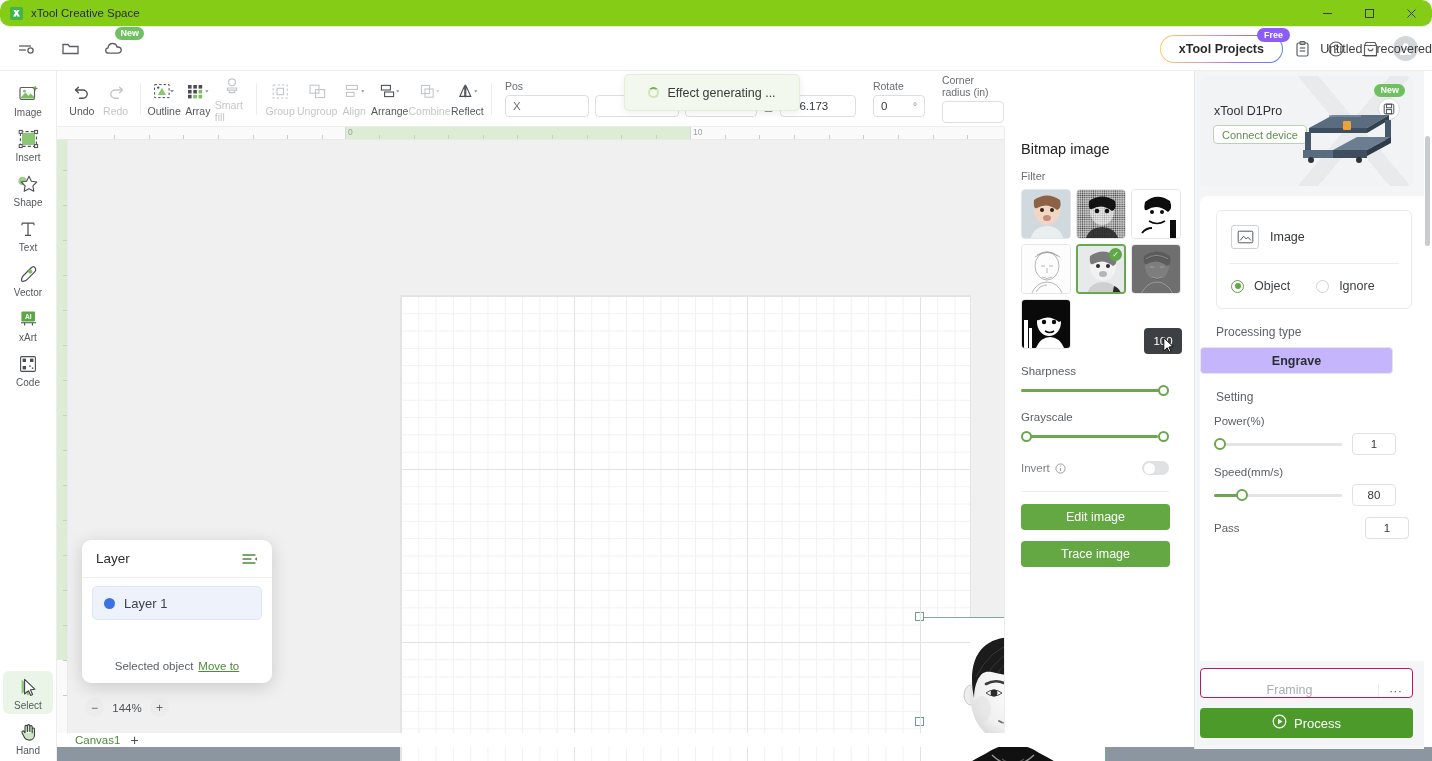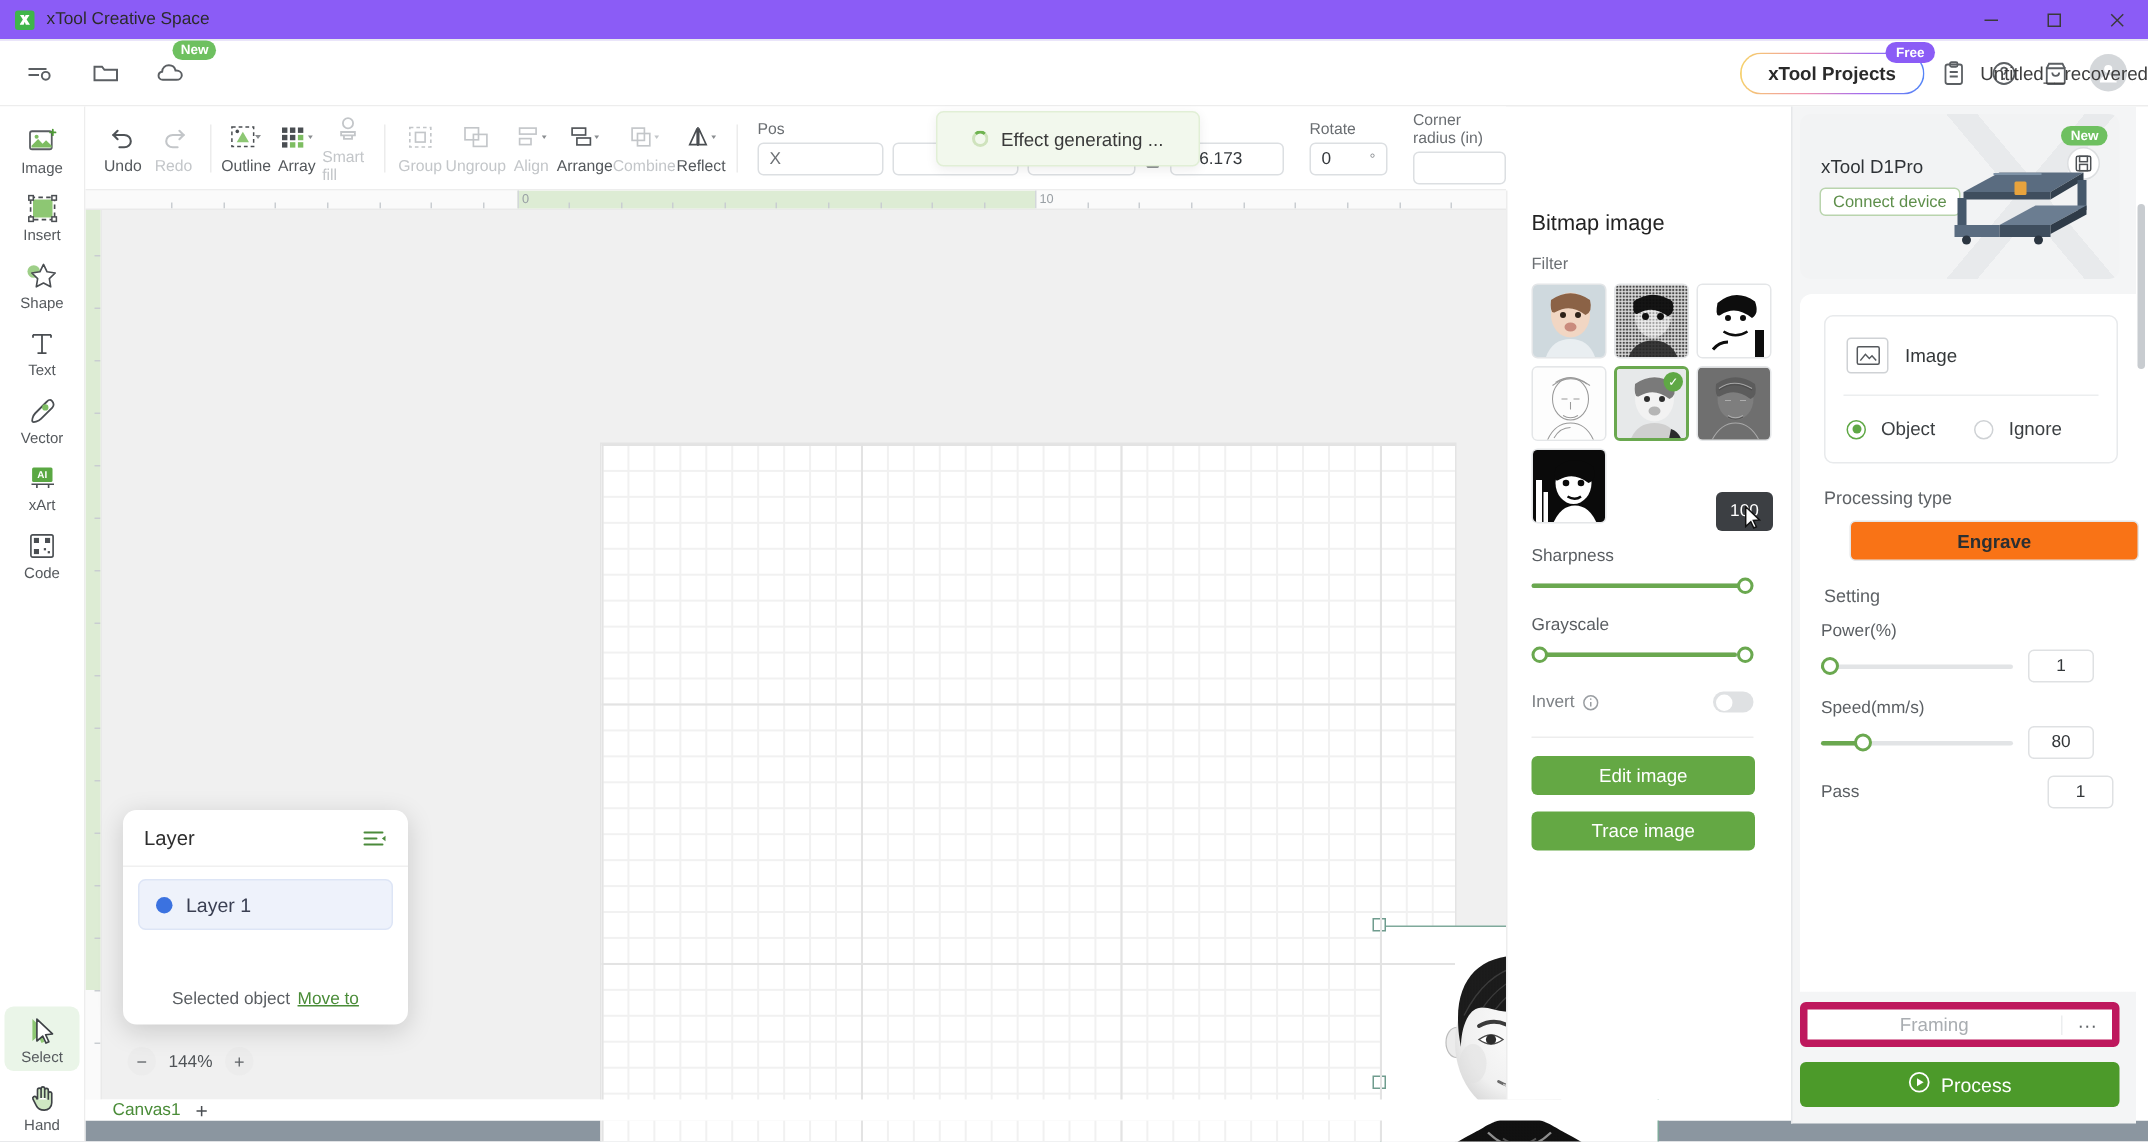--- a/index.html
+++ b/index.html
@@ -18,22 +18,23 @@
     background:#2b3f52; opacity:.55;
   }
   .taskbar-peek .tb-text {
     font-size:8px; color:#d9dde0; padding-left:28px; line-height:14px;
     letter-spacing:.5px; opacity:.5;
   }
 
   
   .titlebar {
     position:absolute; left:0; top:0; width:1432px; height:27px;
-    background:#8b5cf6; display:flex; align-items:center;
+    background:#84cc16; display:flex; align-items:center;
     border-bottom:1px solid #e6eaee;
+    border-radius:10px;
   }
   .tb-logo {
     width:13px; height:13px; margin-left:10px; border-radius:2px;
     background:#3fb54a; position:relative;
   }
   .tb-logo::after{
     content:""; position:absolute; left:3px; top:3px; width:7px; height:7px;
     background:#fff; clip-path: polygon(0 0,40% 0,50% 28%,60% 0,100% 0,68% 50%,100% 100%,60% 100%,50% 72%,40% 100%,0 100%,32% 50%);
   }
   .tb-title { font-size:11.5px; color:#2b2b2b; margin-left:8px; }
@@ -324,21 +325,21 @@
   .ic-lbl { font-size:12.5px; color:#333739; }
   .ic-sep { height:1px; background:#eceeef; margin:0 12px; }
   .ic-row2 { height:44px; display:flex; align-items:center; gap:10px; padding-left:14px; }
   .radio { width:13px; height:13px; border-radius:50%; border:1.5px solid #cfd2d5; position:relative; }
   .radio.on { border-color:#5fa845; }
   .radio.on::after { content:""; position:absolute; left:2.5px; top:2.5px; width:6px; height:6px; border-radius:50%; background:#5fa845; }
   .radio-lbl { font-size:12.5px; color:#3b3f42; margin-right:16px; }
 
   .sec-head { font-size:12px; color:#5e6266; margin:16px 0 8px 16px; }
   .engrave-btn {
-    margin-left:33px; width:193px; height:27px; background:#f97316; border:1px solid #e4e6e8;
+    margin-left:0; width:193px; height:27px; background:#c4b5fd; border:1px solid #e4e6e8;
     border-radius:4px; display:flex; align-items:center; justify-content:center;
     font-size:12.5px; font-weight:bold; color:#2b2f32;
   }
   .setting-row { display:flex; gap:7px; margin-left:16px; }
   .sel-box2 {
     width:155px; height:27px; border:1px solid #dfe1e3; border-radius:4px; background:#fff;
     display:flex; align-items:center; padding:0 8px; font-size:12px; color:#3a3e41;
   }
   .sel-box2 .cv { margin-left:auto; color:#9ea2a6; font-size:9px; }
   .save-box {
@@ -362,21 +363,21 @@
   .pass-val {
     margin-left:auto; width:44px; height:22px; border:1px solid #dfe1e3; border-radius:4px;
     background:#fff; display:flex; align-items:center; justify-content:center;
     font-size:11.5px; color:#33373a;
   }
   .obj-fade { position:absolute; left:1200px; top:645px; width:226px; height:16px;
               background:linear-gradient(transparent,#fff); }
 
   .bottom-actions { position:absolute; left:1200px; top:668px; width:213px; }
   .framing-row {
-    display:flex; align-items:center; height:30px; border:5px solid #be185d;
+    display:flex; align-items:flex-end; height:30px; border:1px solid #be185d;
     border-radius:4px; background:#fff; margin-bottom:10px;
   }
   .framing-lbl { flex:1; text-align:center; font-size:12.5px; color:#a9adb1; }
   .framing-dots { width:34px; text-align:center; color:#5e6266; font-size:13px; border-left:1px solid #eceeef; line-height:1; }
   .process-btn {
     height:30px; background:#4c9a2a; border-radius:4px; color:#fff;
     display:flex; align-items:center; justify-content:center; gap:7px; font-size:13px;
   }
   .scrollbar-r {
     position:absolute; left:1425px; top:136px; width:5px; height:110px;

